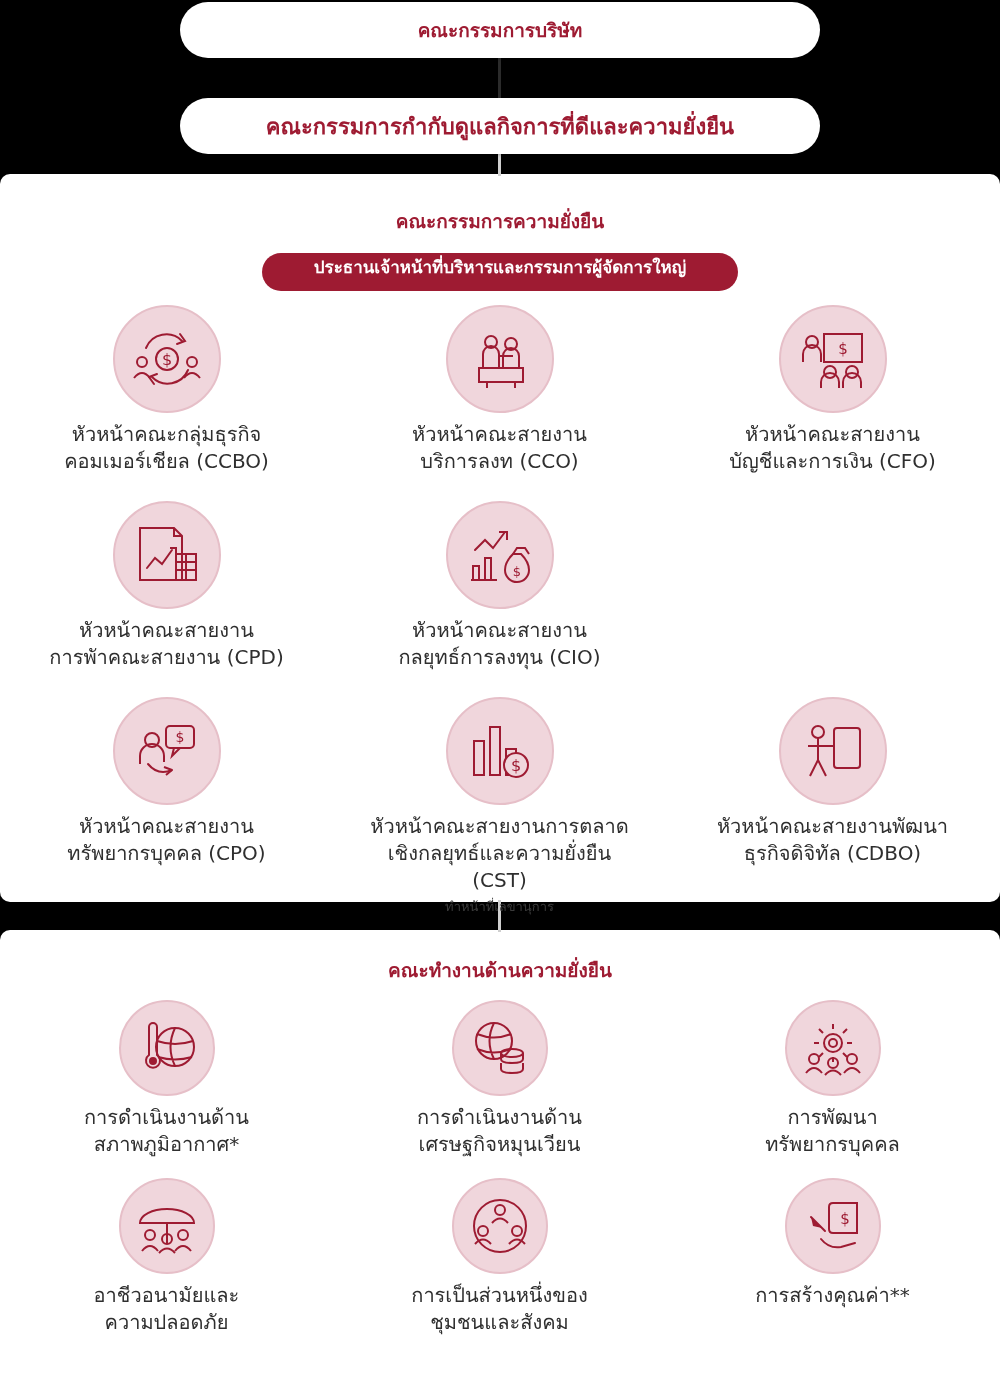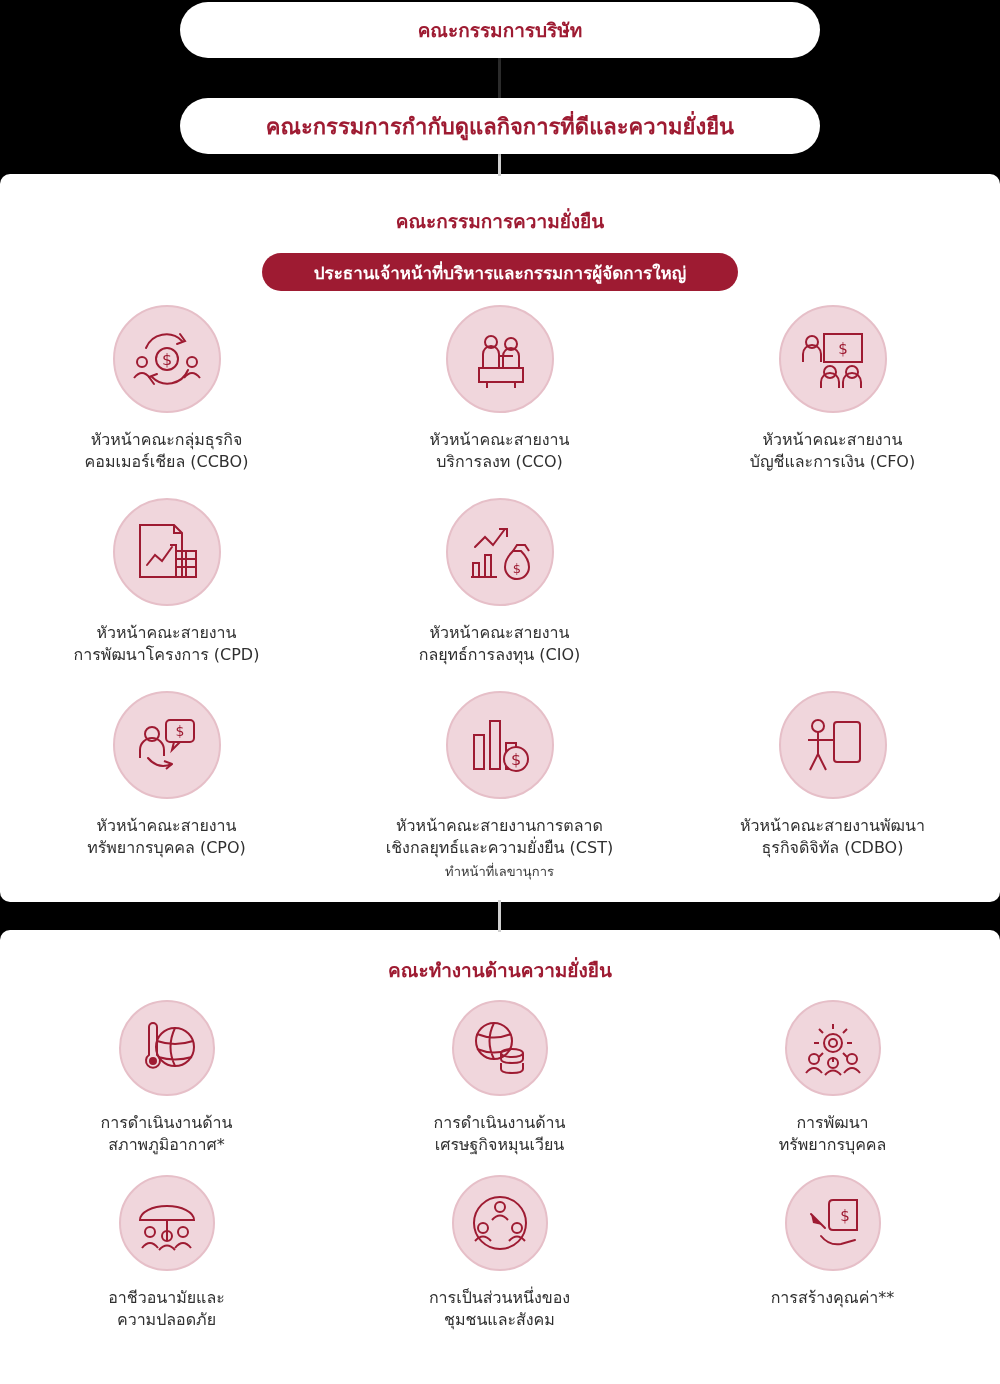--- a/index.html
+++ b/index.html
@@ -43,45 +43,45 @@
     position:absolute;width:1000px;text-align:center;
     color:#9e1b32;font-weight:bold;font-size:19px;
   }
   #title-sustain{top:206px;}
   #title-working{top:955px;}
 
   
   #ceo-bar{
     position:absolute;left:262px;top:253px;width:476px;height:38px;
     background:#9e1b32;border-radius:19px;
-    display:flex;align-items:center;justify-content:center;
+    display:flex;justify-content:center;
     color:#fff;font-size:17px;font-weight:bold;
   }
 
   
   .grid{position:absolute;left:0;width:1000px;}
   #grid-exec{top:305px;}
   #grid-work{top:1000px;}
   .row{display:flex;width:1000px;}
   .cell{
     width:333px;display:flex;flex-direction:column;align-items:center;
   }
   .circle{
     width:108px;height:108px;border-radius:50%;
     background:#f0d6dc;
     border:2px solid #e6bfc8;
     display:flex;align-items:center;justify-content:center;
     box-sizing:border-box;
   }
   .circle.work{width:96px;height:96px;}
   .label{
-    margin-top:16px;
+    margin-top:8px;
     text-align:center;
     color:#2f2f2f;
-    font-size:16px;
+    font-size:20px;
     line-height:1.35;
     max-width:260px;
   }
   .sublabel{
     margin-top:2px;text-align:center;color:#3a3a3a;font-size:13px;
   }
   .row-gap{height:26px;}
   .row-gap-sm{height:20px;}
   svg{display:block;}
 </style>
@@ -180,21 +180,21 @@
             <path d="M6 4 h34 l8 8 v44 H6 z"></path>
               <path d="M40 4 v8 h8"></path>
             <path d="M13 44 l8 -10 7 6 10 -14" stroke-linecap="round"></path>
               <path d="M36 24 h6 v6"></path>
             <rect x="42" y="30" width="20" height="26"></rect>
               <path d="M42 38 h20 M42 46 h20 M52 30 v26"></path>
           </svg>
         </div>
         <div class="label">
           <div>หัวหน้าคณะสายงาน</div>
-          <div>การพัฒนาโครงการ (CPD)</div>
+          <div>การพัาคณะสายงาน (CPD)</div>
         </div>
       </div>
 
 
       <div class="cell">
         <div class="circle">
           <svg width="70" height="62" viewBox="0 0 70 62" fill="none" stroke="#9e1b32" stroke-width="2">
             <path d="M6 56 h26 M8 56 v-14 h6 v14 M20 56 v-22 h6 v22"></path>
             <path d="M10 26 l10 -10 8 8 12 -16" stroke-linecap="round"></path>
               <path d="M34 8 h8 v8"></path>

